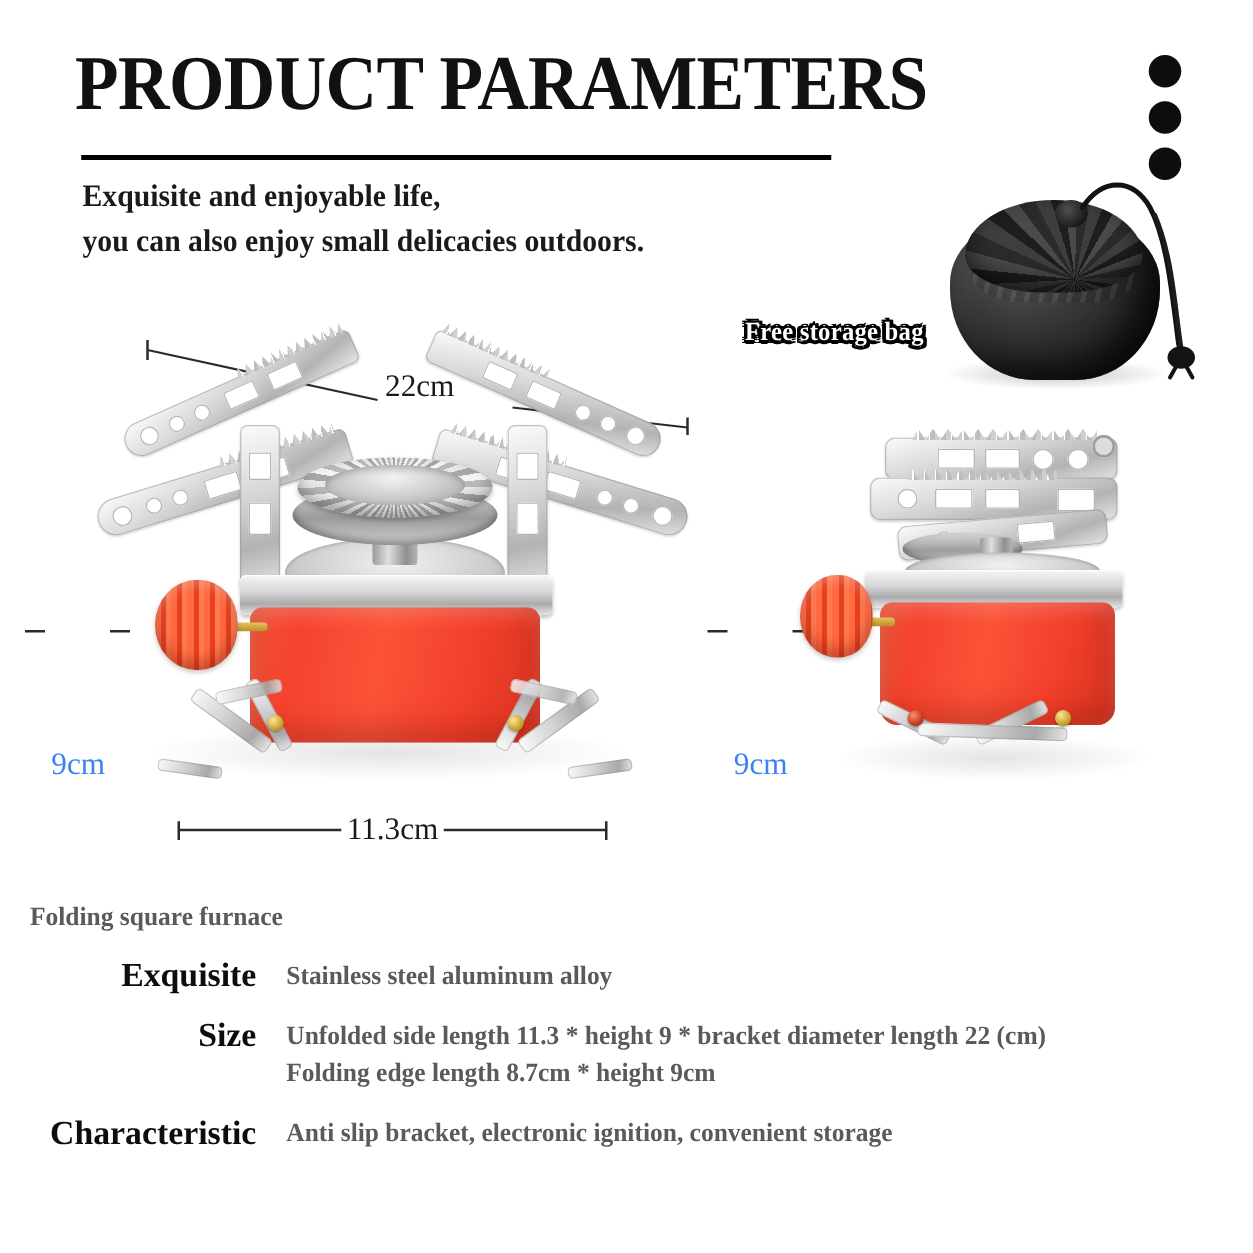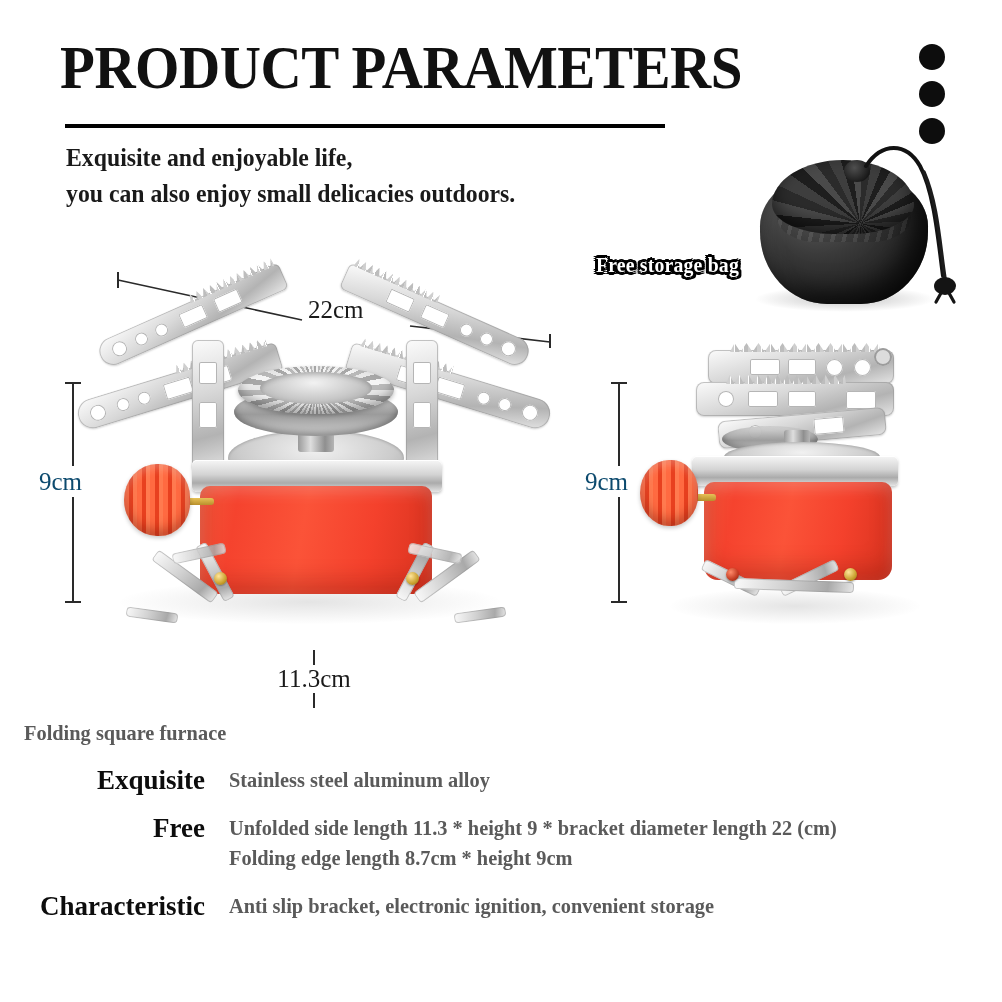--- a/index.html
+++ b/index.html
@@ -75,21 +75,21 @@
   }
 
   
   .dim-h{position:absolute;display:flex;align-items:center;color:#1a1a1a;}
   .dim-h .cap{width:2px;height:15px;background:#2a2a2a;flex:none;}
   .dim-h .bar{height:2px;background:#2a2a2a;flex:1;}
   .dim-h .txt{
     font-size:25px;font-weight:400;padding:0 4px;white-space:nowrap;
     font-family:"Liberation Serif","DejaVu Serif",serif;
   }
-  .dim-v{position:absolute;width:60px;display:flex;flex-direction:column;align-items:flex-end;color:#0c4a6e;}
+  .dim-v{position:absolute;width:60px;display:flex;flex-direction:row;align-items:center;color:#3b82f6;}
   .dim-v .cap{width:16px;height:2px;background:#2a2a2a;flex:none;margin-right:-1px;}
   .dim-v .seg{width:2px;background:#2a2a2a;margin-right:6px;}
   .dim-v .txt{
     font-size:25px;white-space:nowrap;line-height:1;padding:3px 0;
     align-self:flex-end;margin-right:-2px;
   }
   .dim-diag{position:absolute;left:110px;top:268px;width:460px;height:80px;}
   .dim-diag .dlabel{
     position:absolute;left:198px;top:28px;font-size:25px;color:#1a1a1a;white-space:nowrap;
   }
@@ -226,21 +226,21 @@
   </div>
 
   <div class="dim-v" style="left:20px;top:382px;height:245px;">
     <div class="cap"></div>
     <div class="seg" style="height:82px;"></div>
     <div class="txt">9cm</div>
     <div class="seg" style="height:104px;"></div>
     <div class="cap"></div>
   </div>
 
-  <div class="dim-h" style="left:142px;top:650px;width:344px;flex-direction:column;">
+  <div class="dim-h" style="left:142px;top:650px;width:344px;">
     <div class="cap"></div>
     <div class="bar"></div>
     <div class="txt">11.3cm</div>
     <div class="bar"></div>
     <div class="cap"></div>
   </div>
 
   <div class="stove" style="left:80px;top:280px;width:470px;height:360px;">
     <div class="ground" style="left:40px;top:300px;width:380px;height:44px;"></div>
 
@@ -375,21 +375,21 @@
 
     <div class="spec-row">
       <div class="spec-label">Exquisite</div>
       <div class="spec-value">
         <div>Stainless steel aluminum alloy</div>
       </div>
     </div>
 
 
     <div class="spec-row">
-      <div class="spec-label">Free</div>
+      <div class="spec-label">Size</div>
       <div class="spec-value">
         <div>Unfolded side length 11.3 * height 9 * bracket diameter length 22 (cm)</div>
         <div>Folding edge length 8.7cm * height 9cm</div>
       </div>
     </div>
 
     <div class="spec-row">
       <div class="spec-label">Characteristic</div>
       <div class="spec-value">
         <div>Anti slip bracket, electronic ignition, convenient storage</div>

